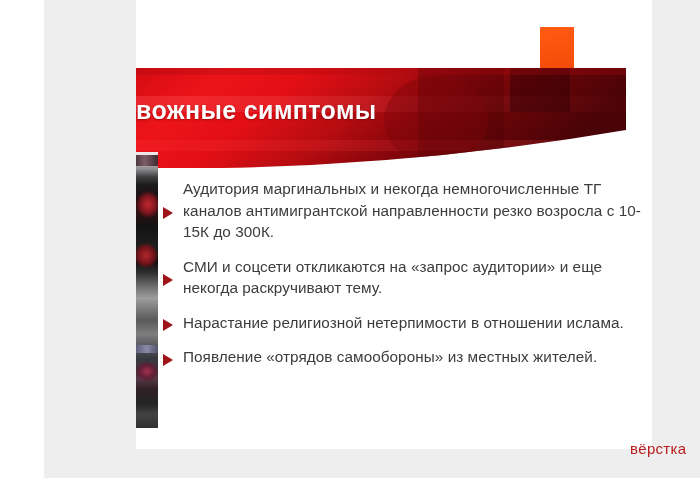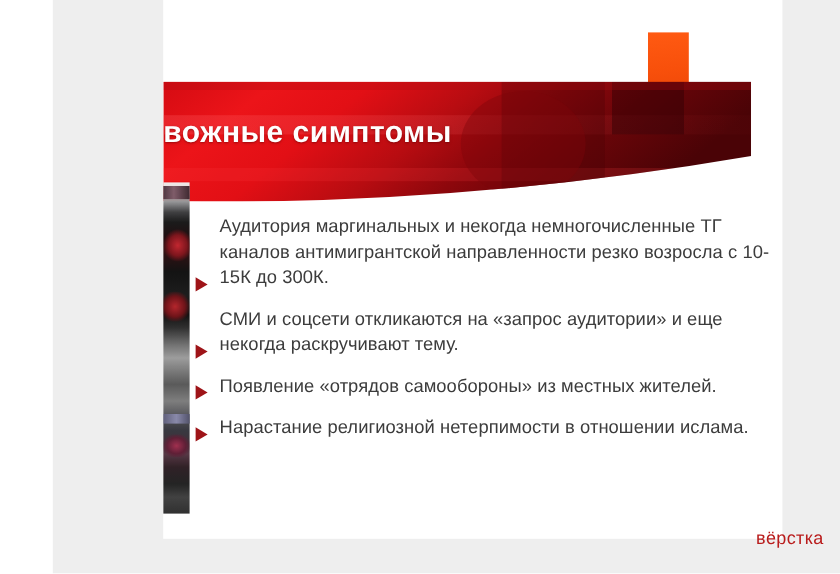--- a/index.html
+++ b/index.html
@@ -135,21 +135,21 @@
 
   
   #bullets {
     position: absolute;
     left: 27px;
     top: 178px;
     width: 478px;
   }
   .bullet-row {
     display: flex;
-    align-items: flex-end;
+    align-items: center;
     margin-bottom: 13px;
   }
   .bullet-marker {
     flex: 0 0 auto;
     width: 0;
     height: 0;
     border-top: 6px solid transparent;
     border-bottom: 6px solid transparent;
     border-left: 10px solid #9e1418;
     margin-top: 6px;
@@ -229,25 +229,25 @@
       <div class="bullet-row">
         <span class="bullet-marker"></span>
         <span class="bullet-text">Аудитория маргинальных и некогда немногочисленные ТГ каналов антимигрантской направленности резко возросла с 10-15К до 300К.</span>
       </div>
       <div class="bullet-row">
         <span class="bullet-marker"></span>
         <span class="bullet-text">СМИ и соцсети откликаются на «запрос аудитории» и еще некогда  раскручивают тему.</span>
       </div>
       <div class="bullet-row">
         <span class="bullet-marker"></span>
+        <span class="bullet-text">Нарастание религиозной нетерпимости в отношении ислама.</span>
+      </div>
+      <div class="bullet-row">
+        <span class="bullet-marker"></span>
         <span class="bullet-text">Появление «отрядов самообороны» из местных жителей.</span>
       </div>
-      <div class="bullet-row">
-        <span class="bullet-marker"></span>
-        <span class="bullet-text">Нарастание религиозной нетерпимости в отношении ислама.</span>
-      </div>
     </div>
 
   </div>
 
   <div id="watermark">вёрстка</div>
 
 </div>
 
 </body></html>

